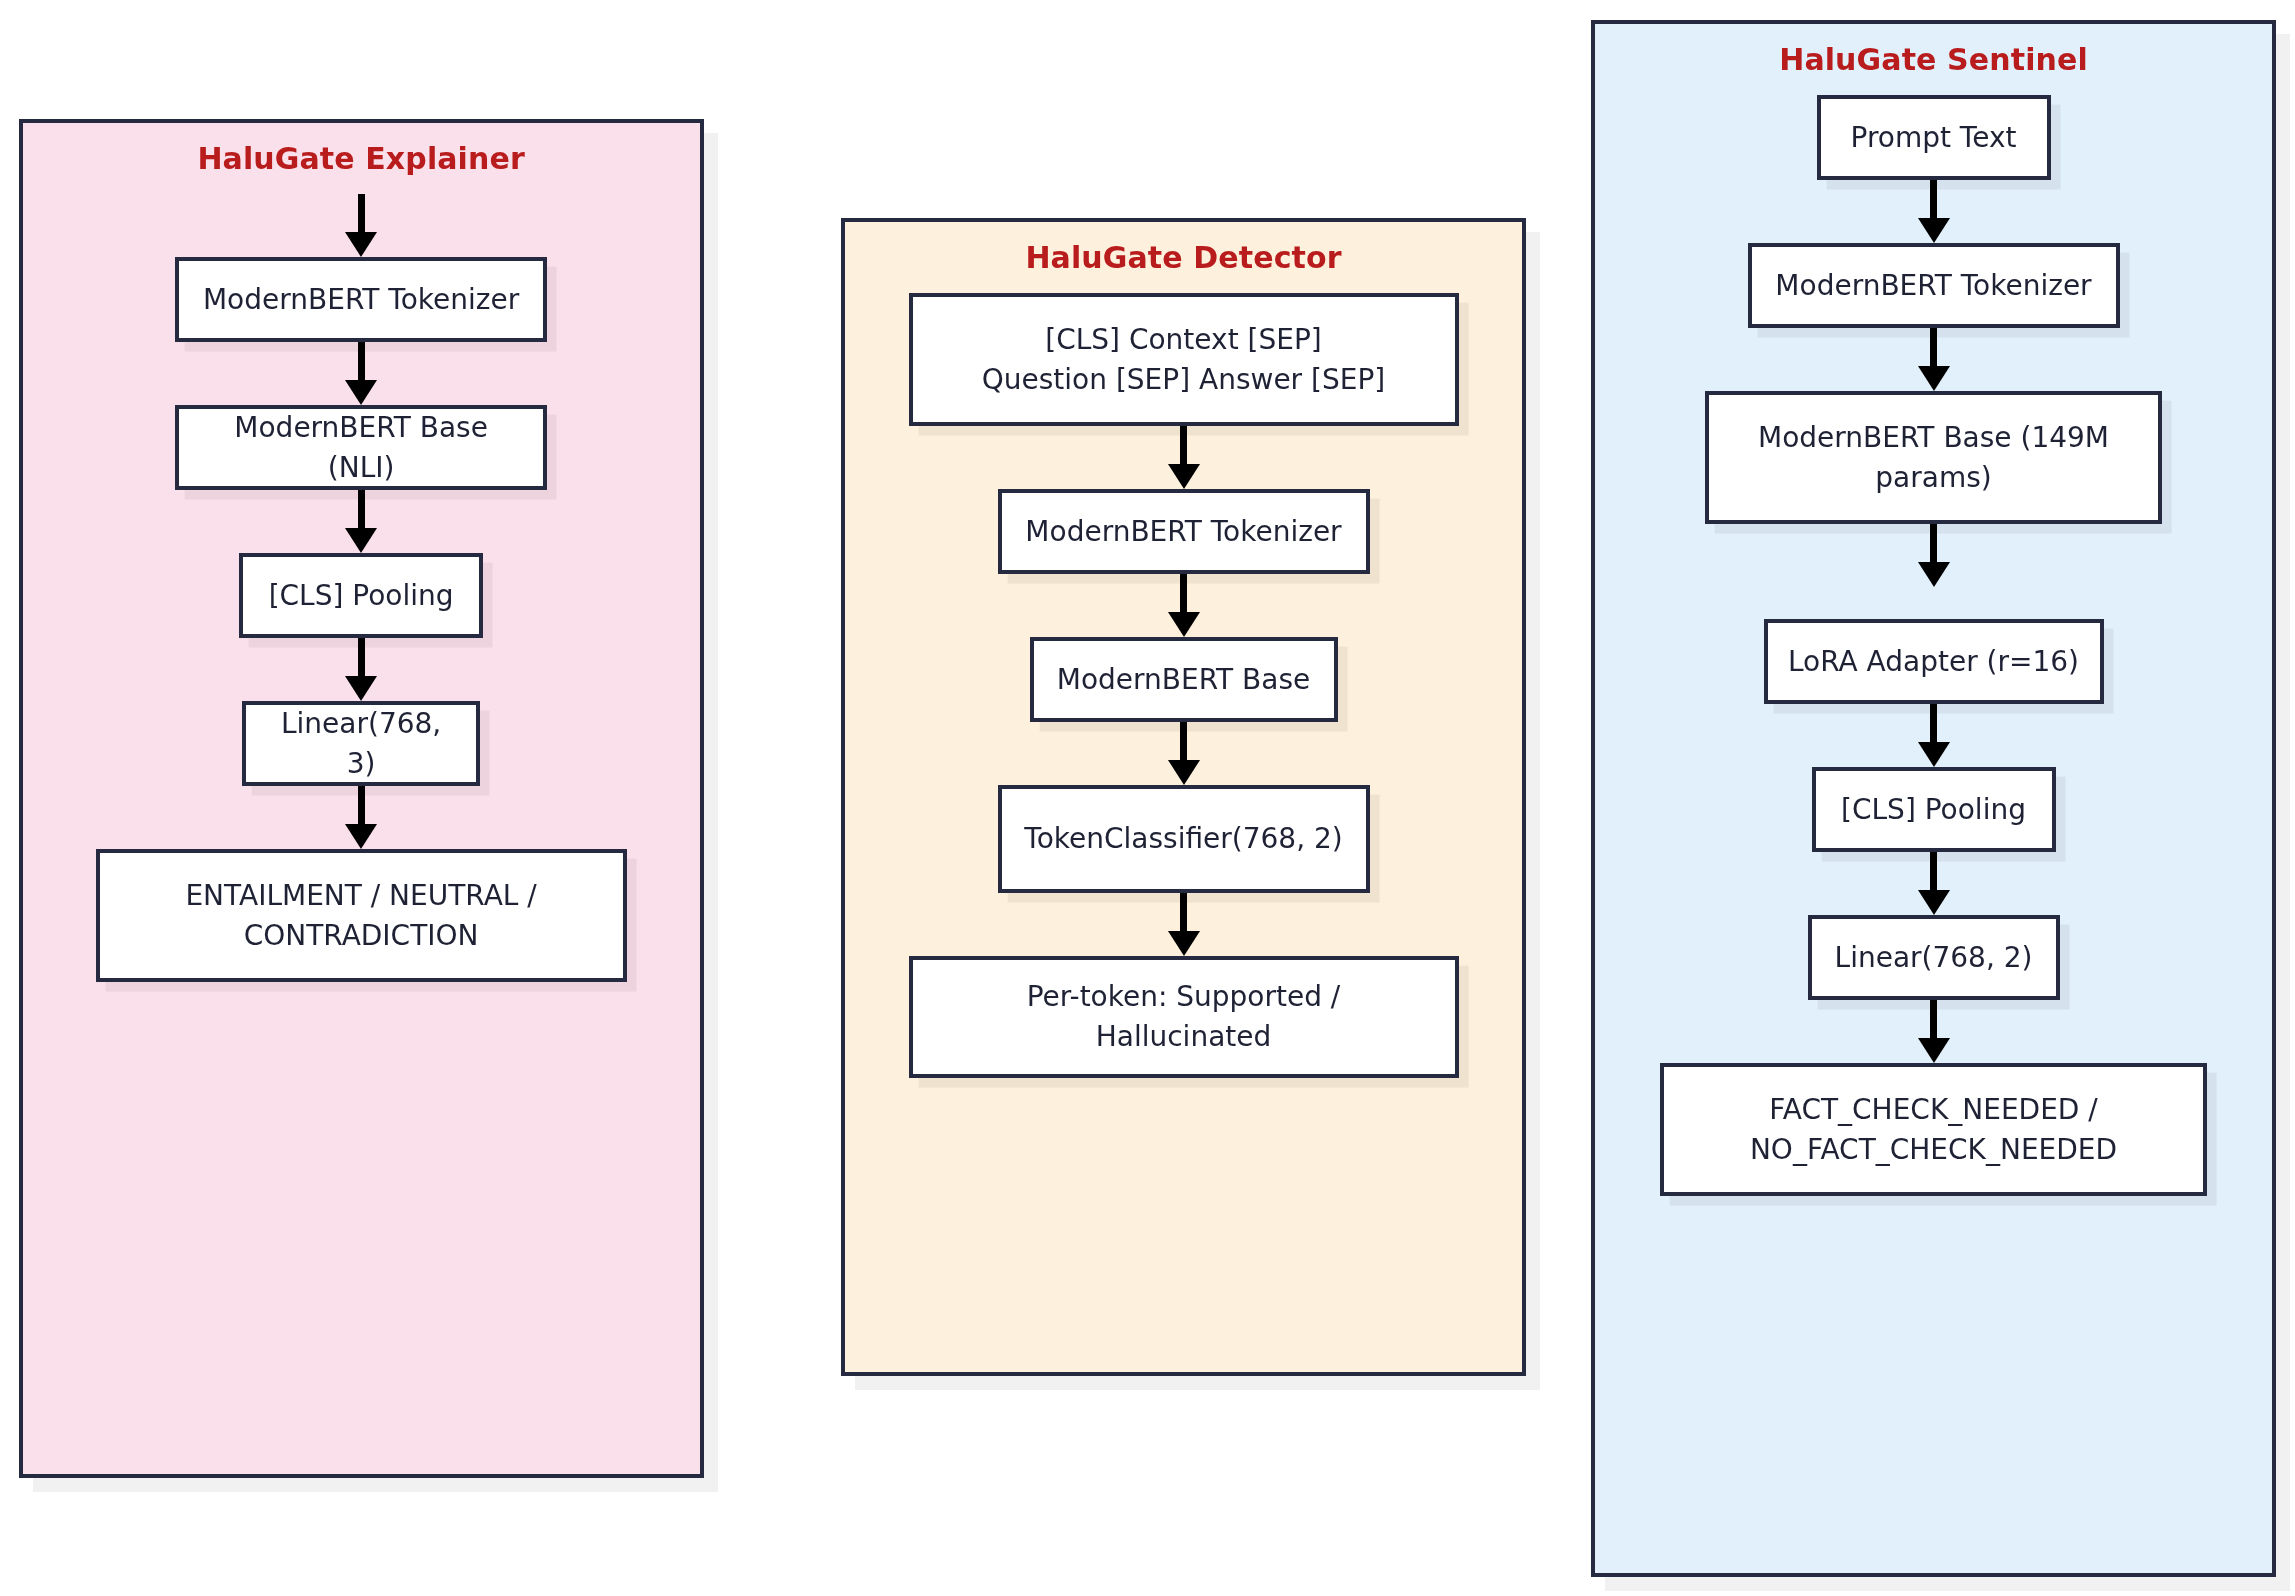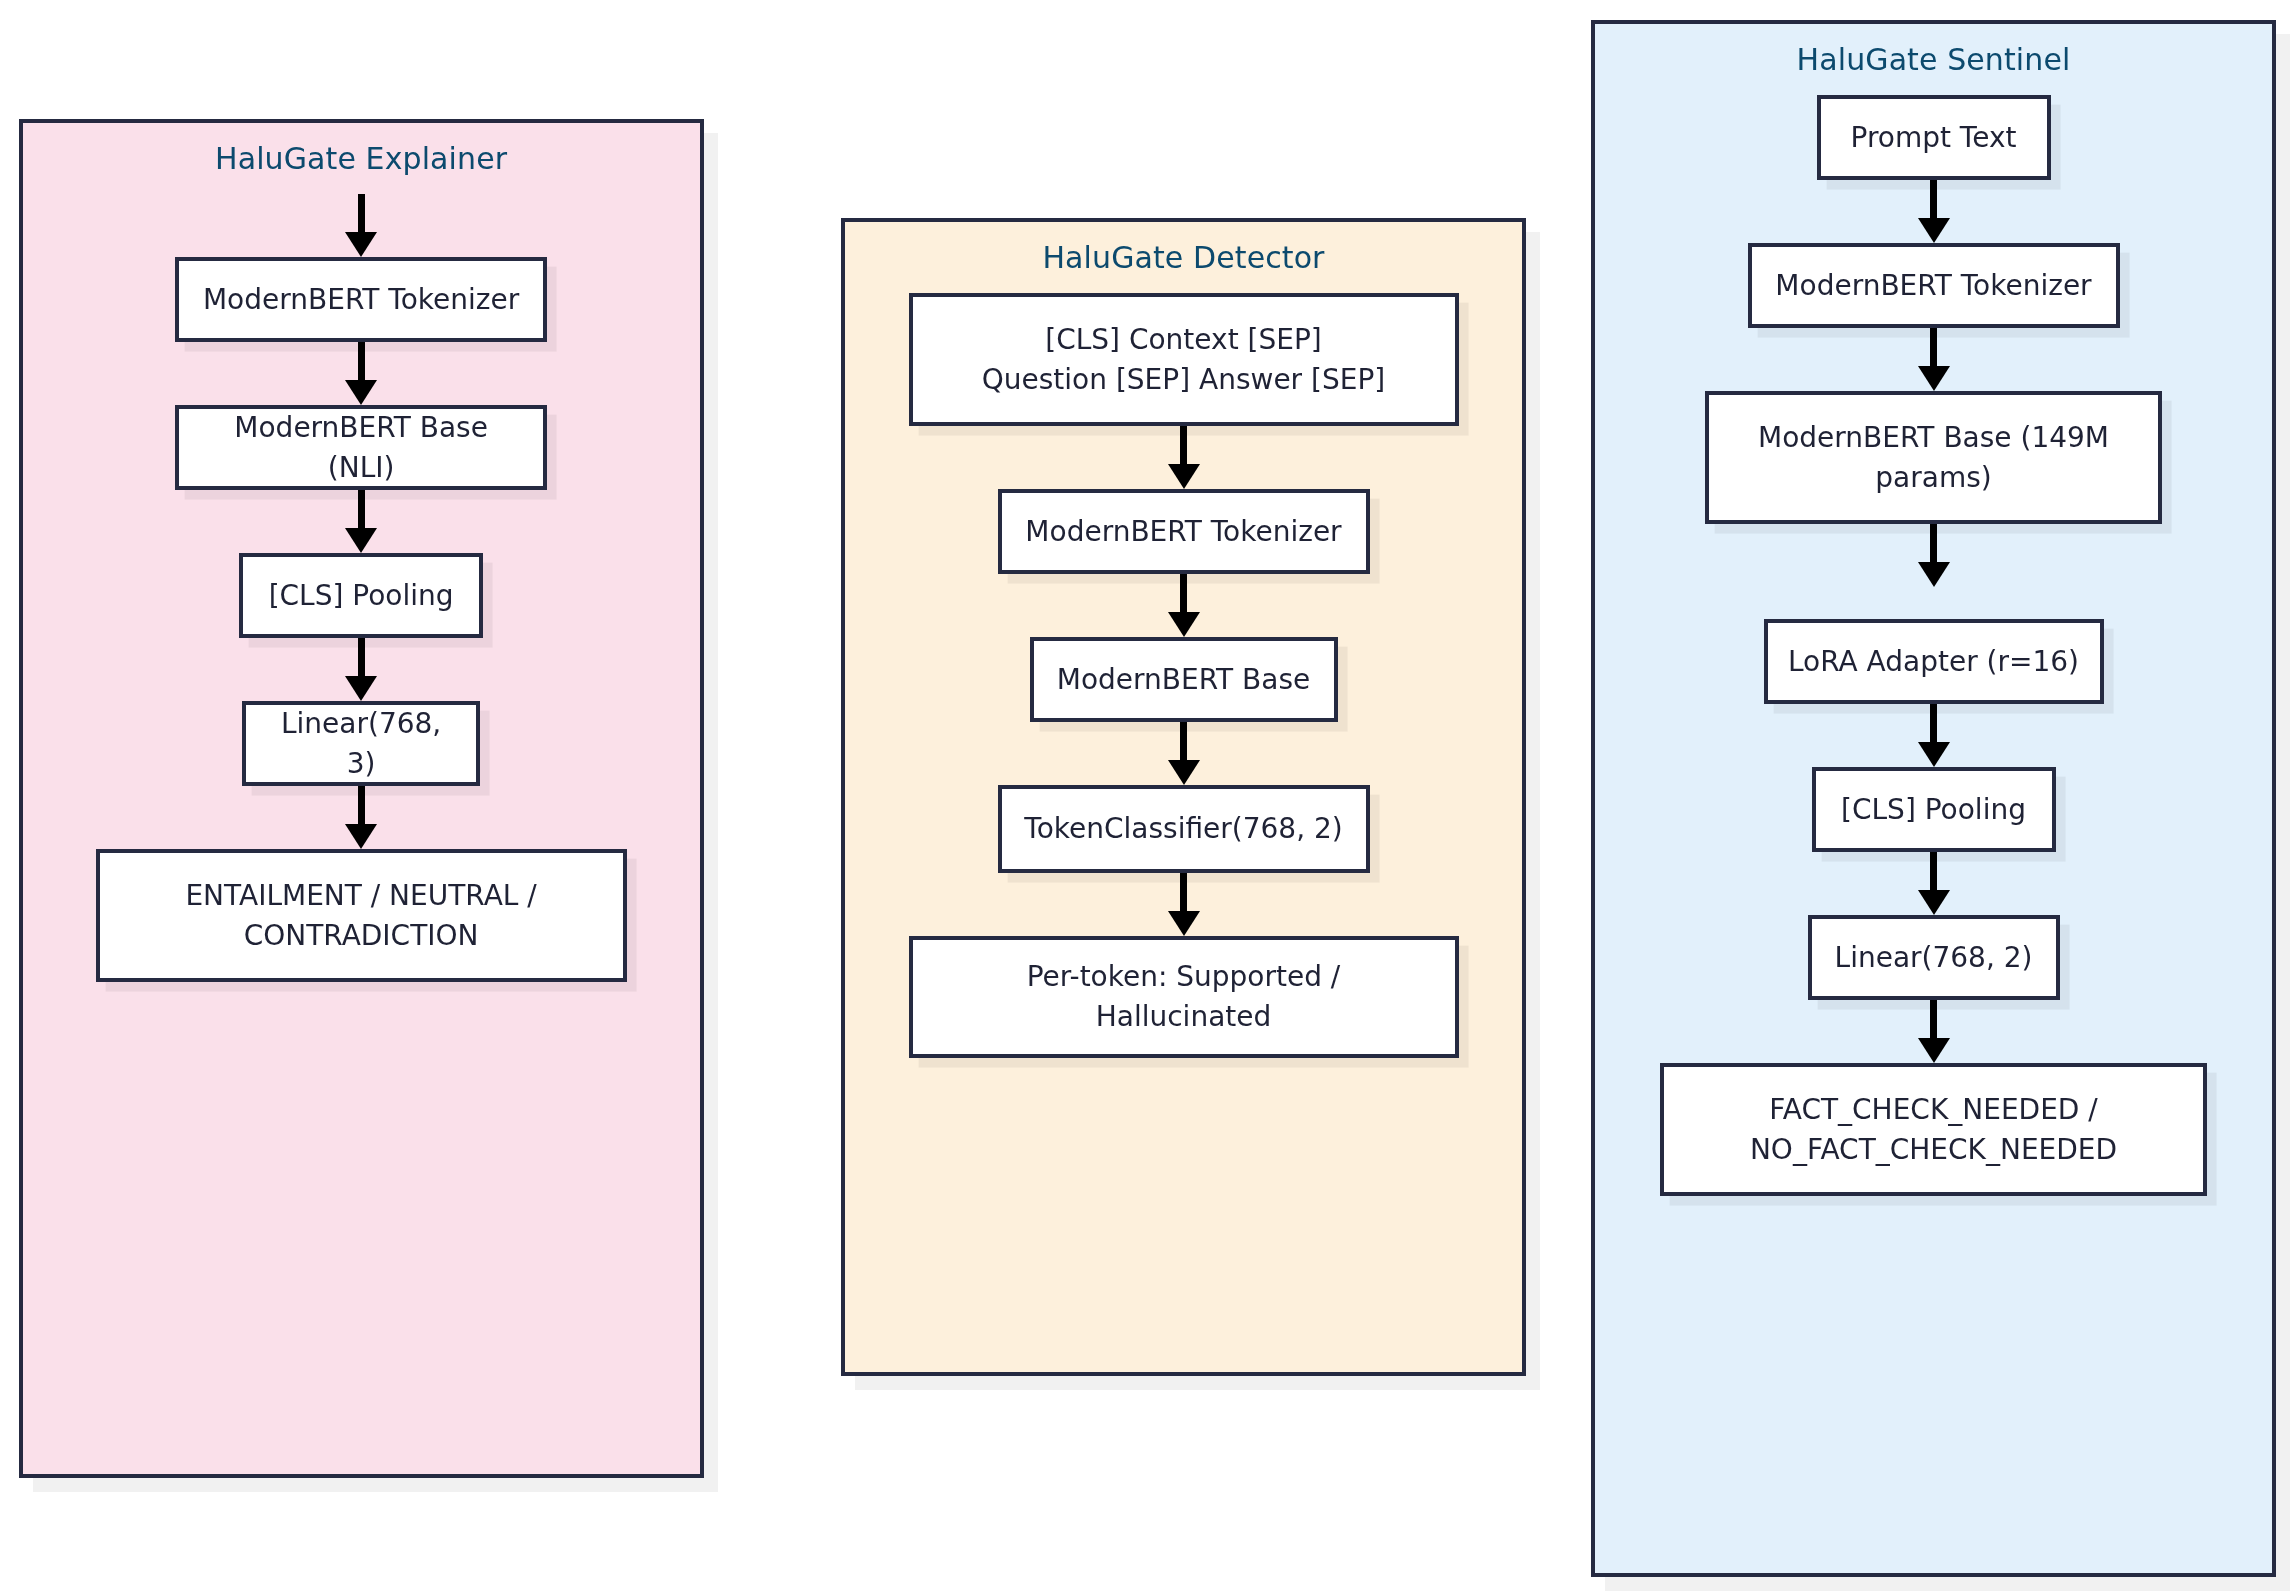--- a/index.html
+++ b/index.html
@@ -23,24 +23,25 @@
     position: absolute;
     box-sizing: border-box;
     border: 4.8px solid #252a41;
     box-shadow: 14px 14px 0 0 rgba(0,0,0,0.055);
     display: flex;
     flex-direction: column;
     align-items: center;
   }
   .subgraph-title {
     font-size: 30px;
-    color: #0c4a6e;
+    color: #b91c1c;
     letter-spacing: 0.1px;
     white-space: nowrap;
     text-align: center;
+    font-weight: bold;
   }
 
   #sg-explainer {
     left: 18.6px;
     top: 119px;
     width: 685px;
     height: 1359px;
     background: #fae0ea;
   }
   #sg-detector {
@@ -198,21 +199,21 @@
 
       <div class="node" style="width:308px;height:85px;">
         <span class="node-label">ModernBERT Base</span>
       </div>
 
       <div class="arrow" style="height:63px;">
         <div class="shaft"></div>
         <div class="head"></div>
       </div>
 
-      <div class="node" style="width:372px;height:88px;text-align:center;">
+      <div class="node" style="width:372px;height:108px;text-align:center;">
         <span class="node-label">TokenClassifier(768, 2)</span>
       </div>
 
       <div class="arrow" style="height:63px;">
         <div class="shaft"></div>
         <div class="head"></div>
       </div>
 
       <div class="node" style="width:550px;height:122px;">
         <span class="node-label">Per-token: Supported /

